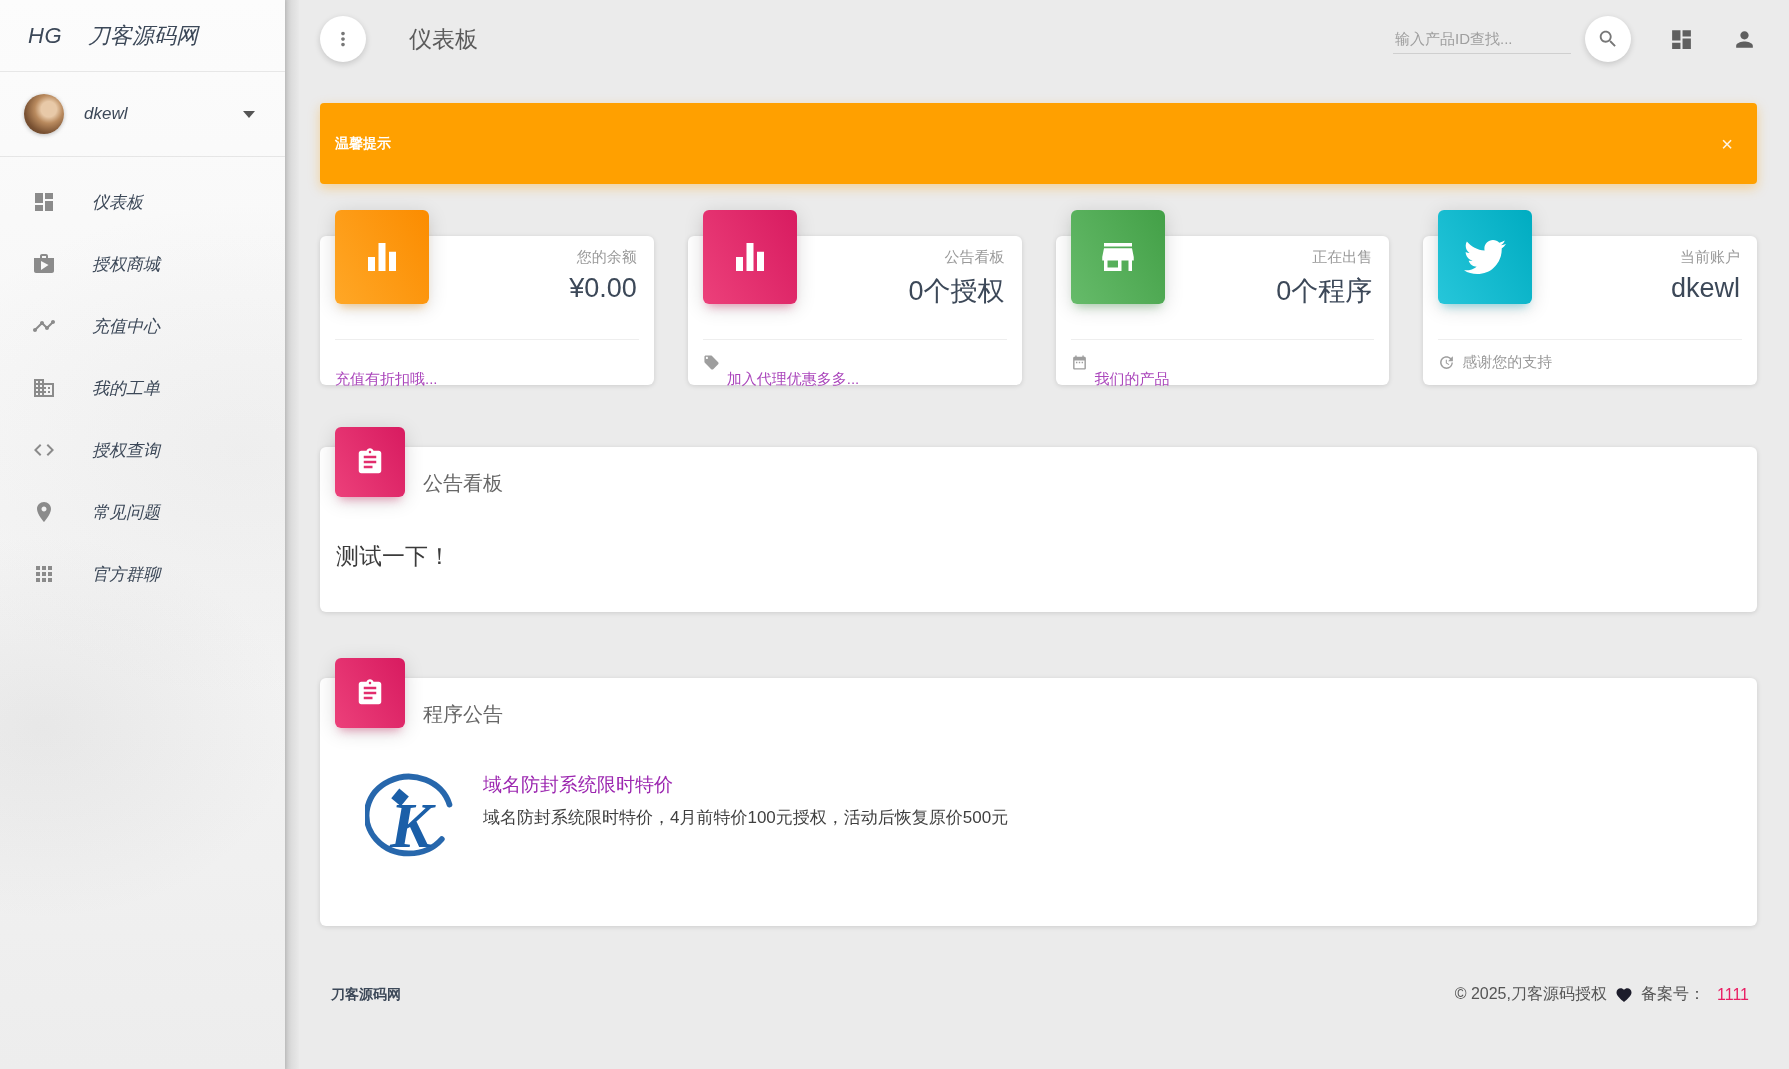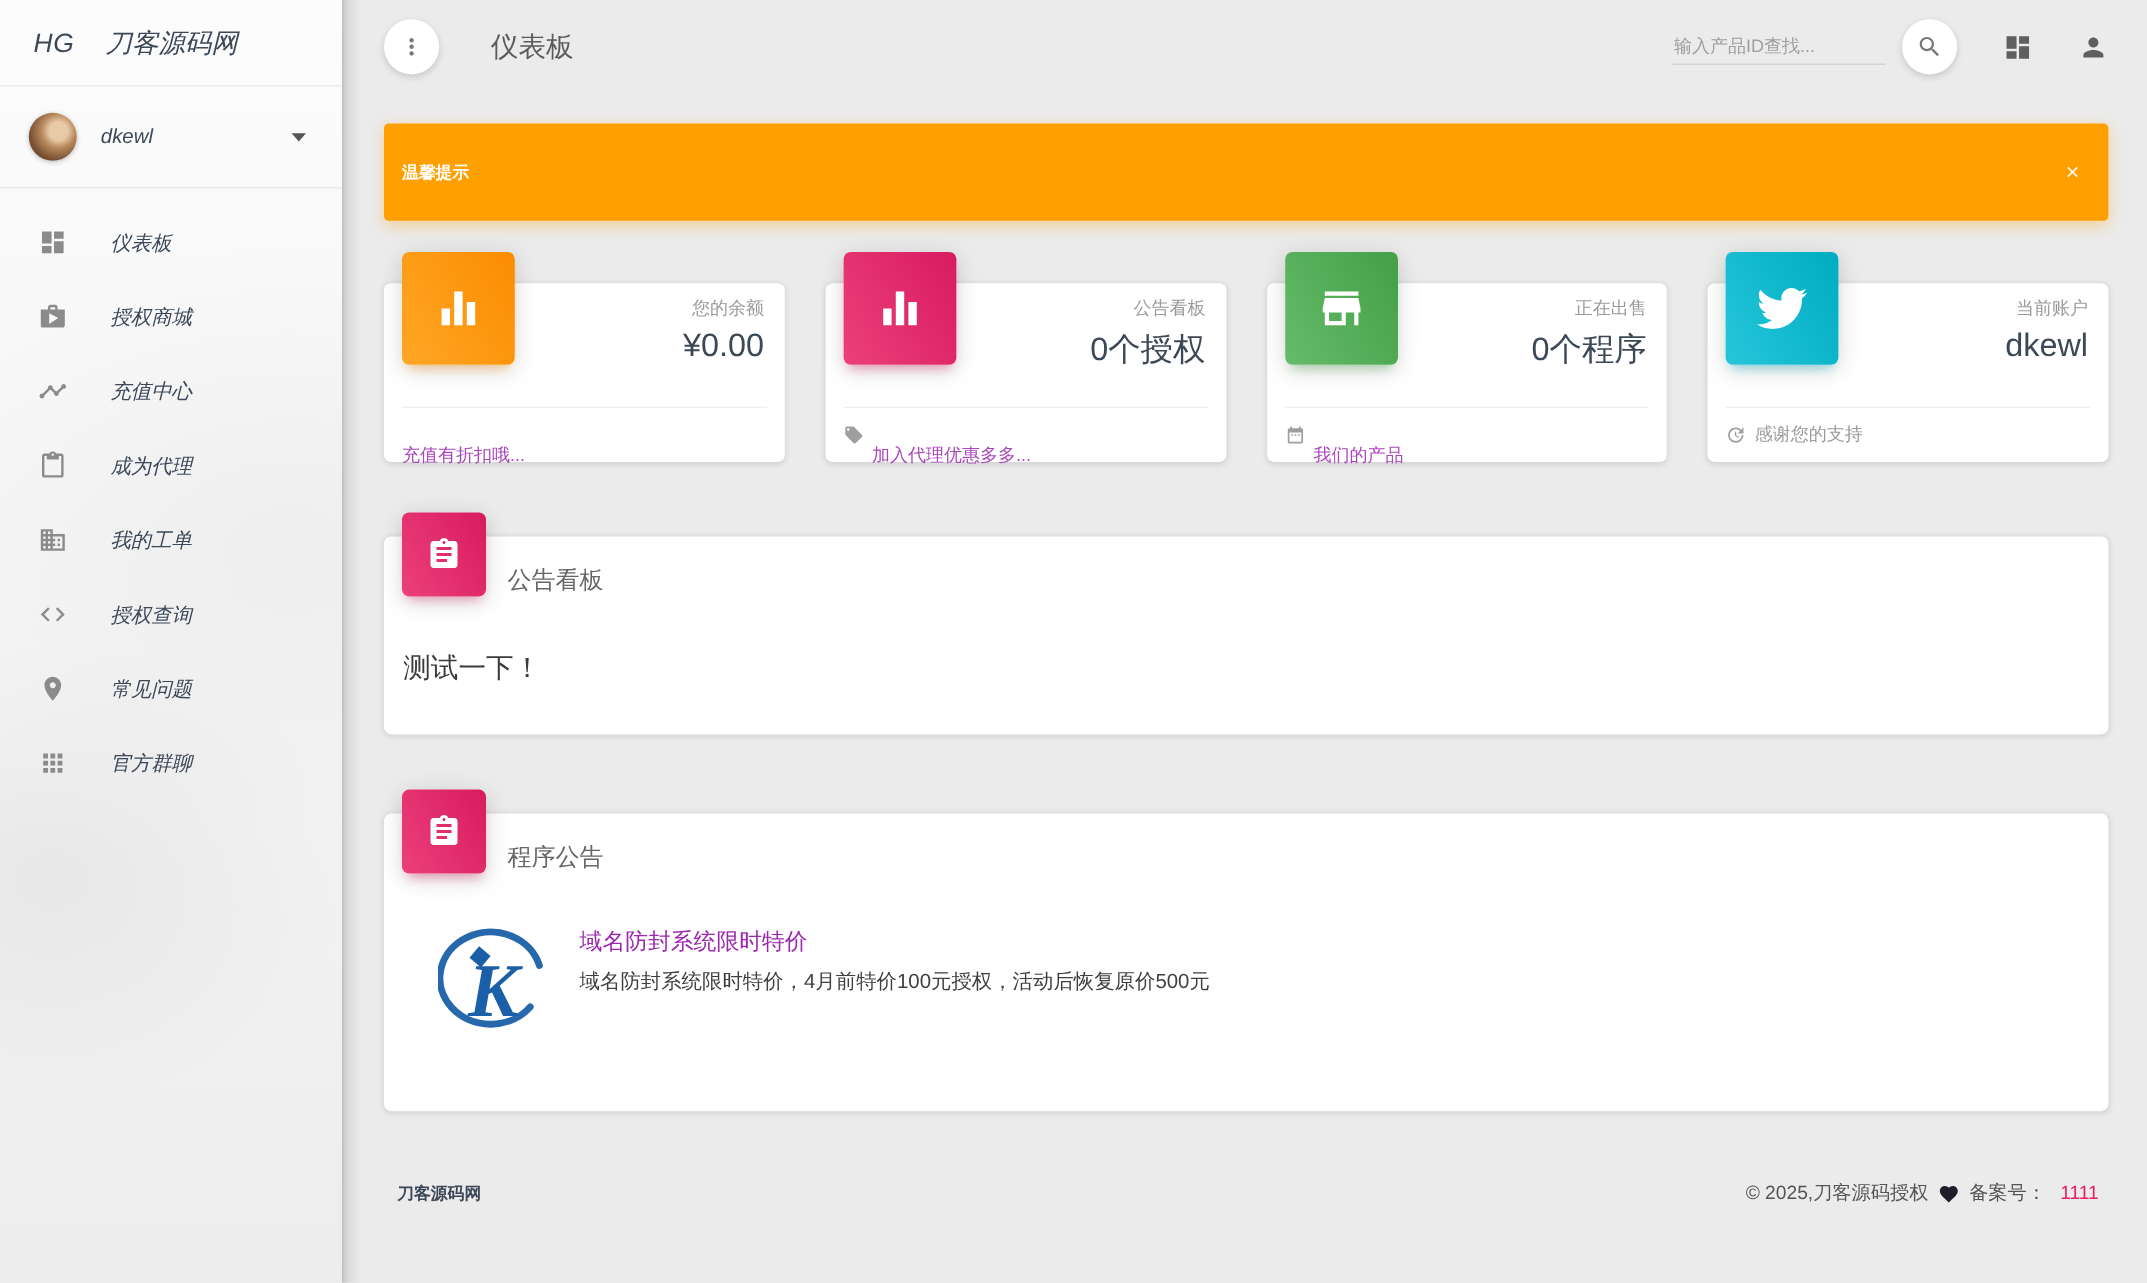--- a/index.html
+++ b/index.html
@@ -158,28 +158,20 @@
         <span class="mi-icon">
           <svg width="24" height="24" viewBox="0 0 24 24" fill="currentColor">
               <path d="M23 8c0 1.1-.9 2-2 2-.18 0-.35-.02-.51-.07l-3.56 3.55c.05.16.07.34.07.52 0 1.1-.9 2-2 2s-2-.9-2-2c0-.18.02-.36.07-.52l-2.55-2.55c-.16.05-.34.07-.52.07s-.36-.02-.52-.07l-4.55 4.56c.05.16.07.33.07.51 0 1.1-.9 2-2 2s-2-.9-2-2 .9-2 2-2c.18 0 .35.02.51.07l4.56-4.55C8.02 9.36 8 9.18 8 9c0-1.1.9-2 2-2s2 .9 2 2c0 .18-.02.36-.07.52l2.55 2.55c.16-.05.34-.07.52-.07s.36.02.52.07l3.55-3.56C19.02 8.35 19 8.18 19 8c0-1.1.9-2 2-2s2 .9 2 2z"></path>
             </svg>
         </span>
         <span class="mi-label">充值中心</span>
       </div>
       <div class="menu-item">
         <span class="mi-icon">
           <svg width="24" height="24" viewBox="0 0 24 24" fill="currentColor">
-              <path d="M19 2h-4.18C14.4.84 13.3 0 12 0c-1.3 0-2.4.84-2.82 2H5c-1.1 0-2 .9-2 2v16c0 1.1.9 2 2 2h14c1.1 0 2-.9 2-2V4c0-1.1-.9-2-2-2zm-7 0c.55 0 1 .45 1 1s-.45 1-1 1-1-.45-1-1 .45-1 1-1zm7 18H5V4h2v3h10V4h2v16z"></path>
-            </svg>
-        </span>
-        <span class="mi-label">成为代理</span>
-      </div>
-      <div class="menu-item">
-        <span class="mi-icon">
-          <svg width="24" height="24" viewBox="0 0 24 24" fill="currentColor">
               <path d="M12 7V3H2v18h20V7H12zM6 19H4v-2h2v2zm0-4H4v-2h2v2zm0-4H4V9h2v2zm0-4H4V5h2v2zm4 12H8v-2h2v2zm0-4H8v-2h2v2zm0-4H8V9h2v2zm0-4H8V5h2v2zm10 12h-8v-2h2v-2h-2v-2h2v-2h-2V9h8v10zm-2-8h-2v2h2v-2zm0 4h-2v2h2v-2z"></path>
             </svg>
         </span>
         <span class="mi-label">我的工单</span>
       </div>
       <div class="menu-item">
         <span class="mi-icon">
           <svg width="24" height="24" viewBox="0 0 24 24" fill="currentColor">
               <path d="M9.4 16.6L4.8 12l4.6-4.6L8 6l-6 6 6 6 1.4-1.4zm5.2 0l4.6-4.6-4.6-4.6L16 6l6 6-6 6-1.4-1.4z"></path>
             </svg>

